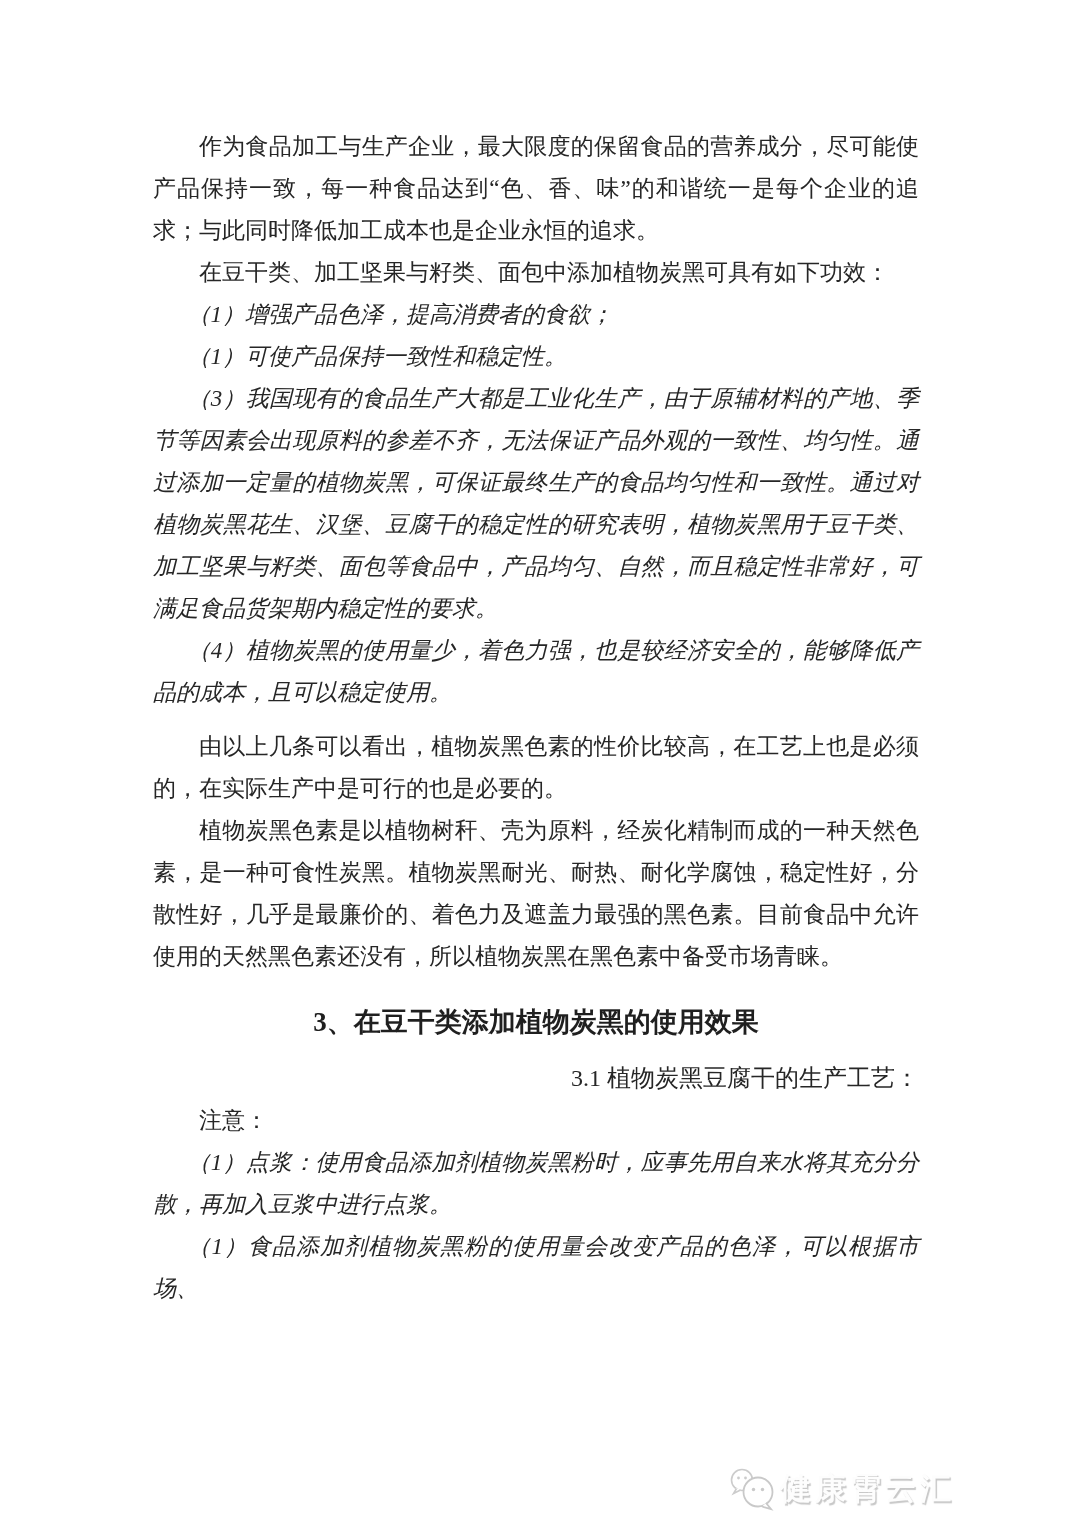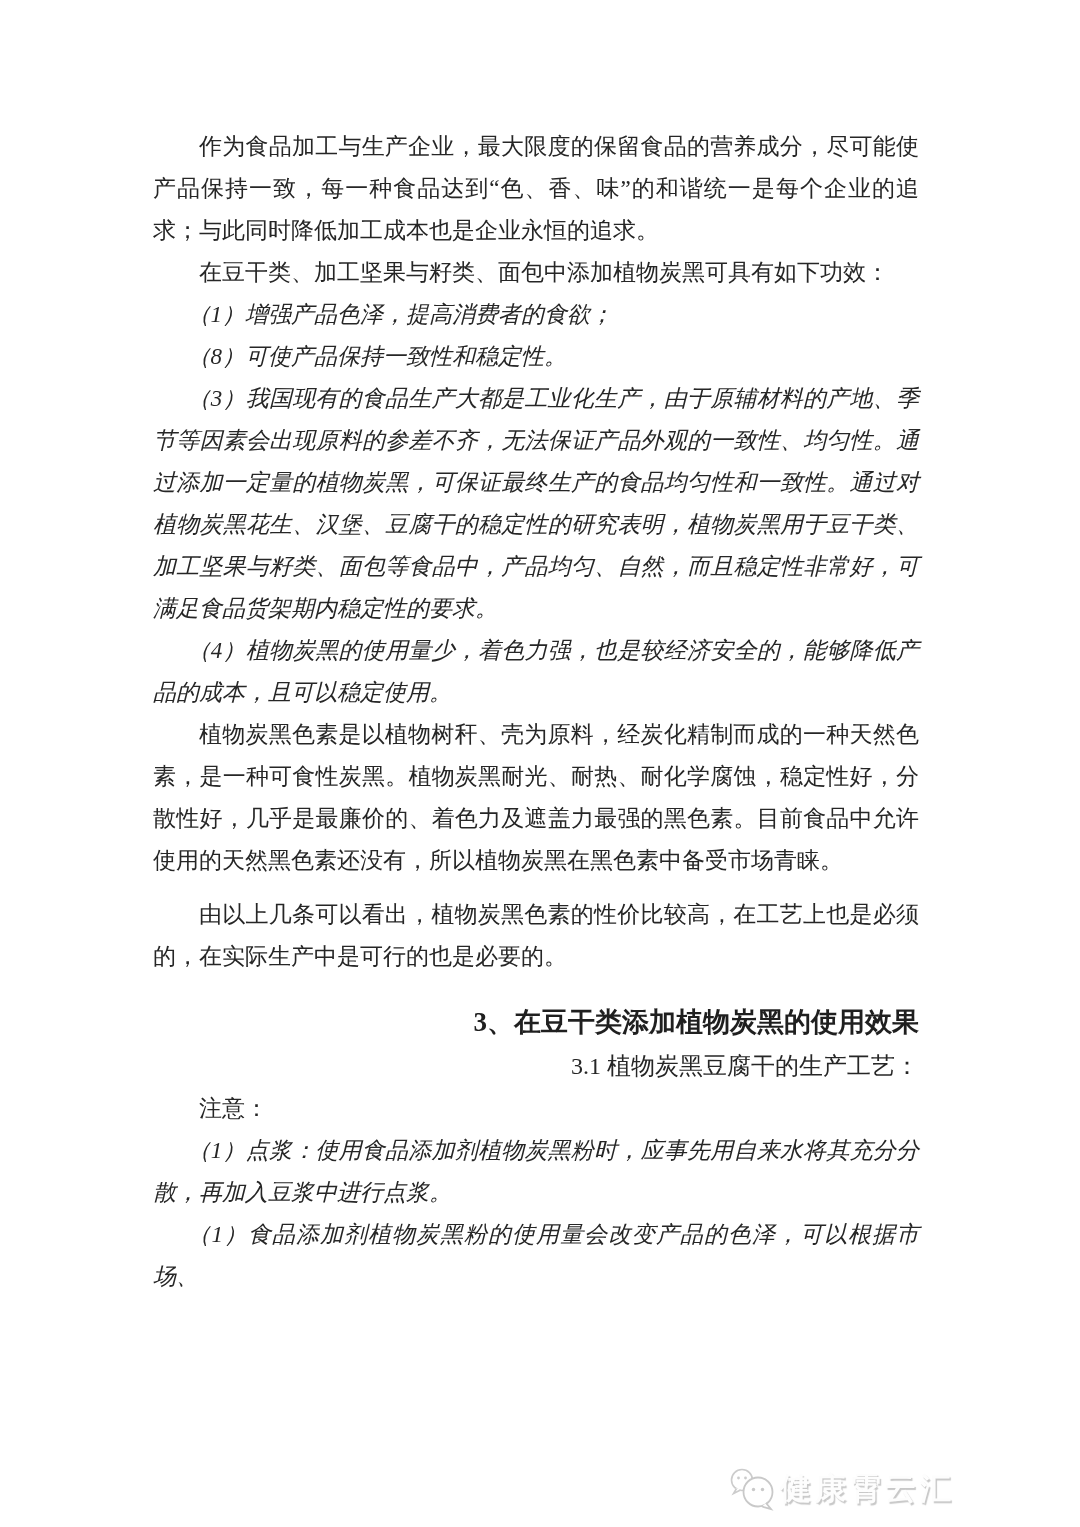--- a/index.html
+++ b/index.html
@@ -26,27 +26,27 @@
     text-align: justify;
   }
   .content p {
     margin: 0;
     padding: 0;
   }
   .indent2  { text-indent: 2em; }
   .indent15 { text-indent: 1.5em; font-style: italic; }
   .gap-sm   { margin-top: 12px !important; }
   .section-heading {
-    margin: 0;
+    margin: 12px;
     margin-top: 22px;
     font-size: 27px;
     font-weight: bold;
     line-height: 44px;
     color: #1f1f1f;
-    text-align: right;
+    text-align: center;
   }
   .subsection-title {
     margin: 0;
     margin-top: 20px;
     font-size: 24px;
     line-height: 44px;
     text-align: right;
   }
   .process-flow { margin-top: 6px !important; }
   .watermark {
@@ -73,29 +73,29 @@
 
 <div class="page">
   <div class="content">
 
     <p class="indent2">作为食品加工与生产企业，最大限度的保留食品的营养成分，尽可能使产品保持一致，每一种食品达到“色、香、味”的和谐统一是每个企业的追求；与此同时降低加工成本也是企业永恒的追求。</p>
 
     <p class="indent2">在豆干类、加工坚果与籽类、面包中添加植物炭黑可具有如下功效：</p>
 
     <p class="indent15">（1）增强产品色泽，提高消费者的食欲；</p>
 
-    <p class="indent15">（8）可使产品保持一致性和稳定性。</p>
+    <p class="indent15">（1）可使产品保持一致性和稳定性。</p>
 
     <p class="indent15">（3）我国现有的食品生产大都是工业化生产，由于原辅材料的产地、季节等因素会出现原料的参差不齐，无法保证产品外观的一致性、均匀性。通过添加一定量的植物炭黑，可保证最终生产的食品均匀性和一致性。通过对植物炭黑花生、汉堡、豆腐干的稳定性的研究表明，植物炭黑用于豆干类、加工坚果与籽类、面包等食品中，产品均匀、自然，而且稳定性非常好，可满足食品货架期内稳定性的要求。</p>
 
     <p class="indent15">（4）植物炭黑的使用量少，着色力强，也是较经济安全的，能够降低产品的成本，且可以稳定使用。</p>
 
+    <p class="indent2 gap-sm">由以上几条可以看出，植物炭黑色素的性价比较高，在工艺上也是必须的，在实际生产中是可行的也是必要的。</p>
+
     <p class="indent2">植物炭黑色素是以植物树秆、壳为原料，经炭化精制而成的一种天然色素，是一种可食性炭黑。植物炭黑耐光、耐热、耐化学腐蚀，稳定性好，分散性好，几乎是最廉价的、着色力及遮盖力最强的黑色素。目前食品中允许使用的天然黑色素还没有，所以植物炭黑在黑色素中备受市场青睐。</p>
-
-    <p class="indent2 gap-sm">由以上几条可以看出，植物炭黑色素的性价比较高，在工艺上也是必须的，在实际生产中是可行的也是必要的。</p>
 
     <h2 class="section-heading">3、在豆干类添加植物炭黑的使用效果</h2>
 
     <p class="subsection-title">3.1 植物炭黑豆腐干的生产工艺：</p>
 
 
     <p class="indent2">注意：</p>
 
     <p class="indent15">（1）点浆：使用食品添加剂植物炭黑粉时，应事先用自来水将其充分分散，再加入豆浆中进行点浆。</p>
 

